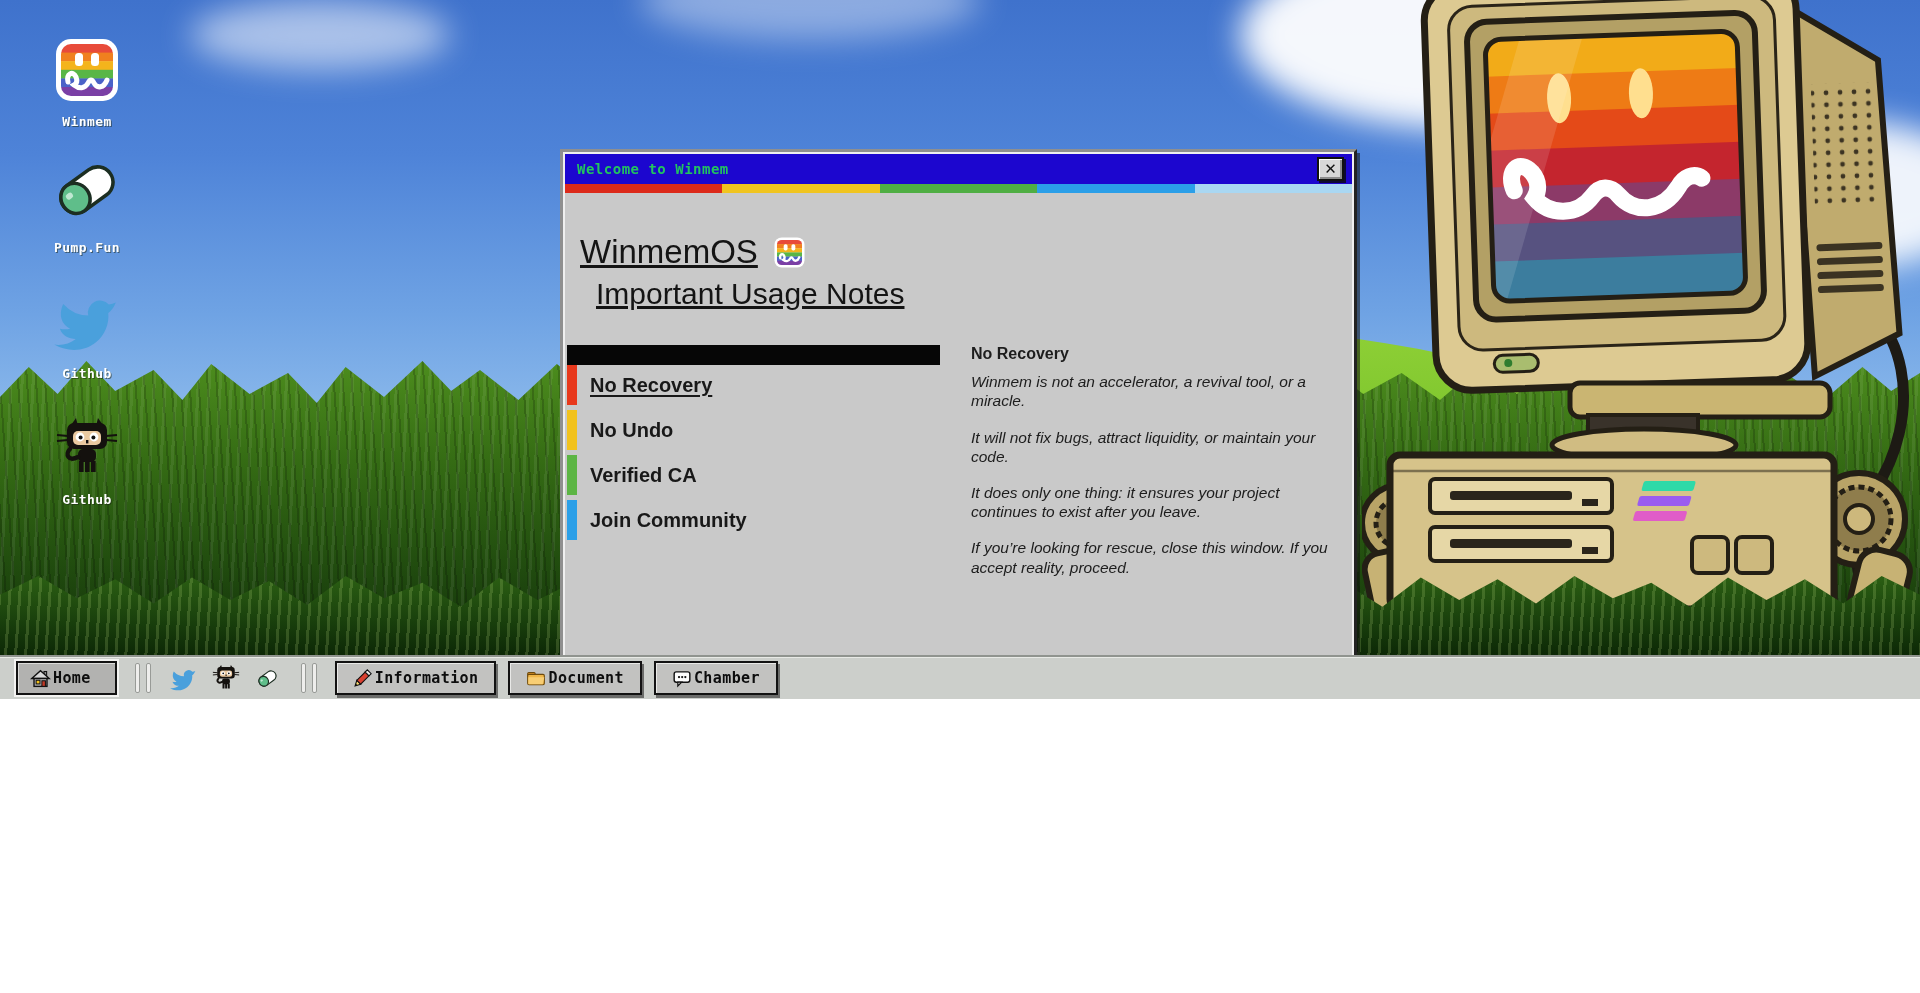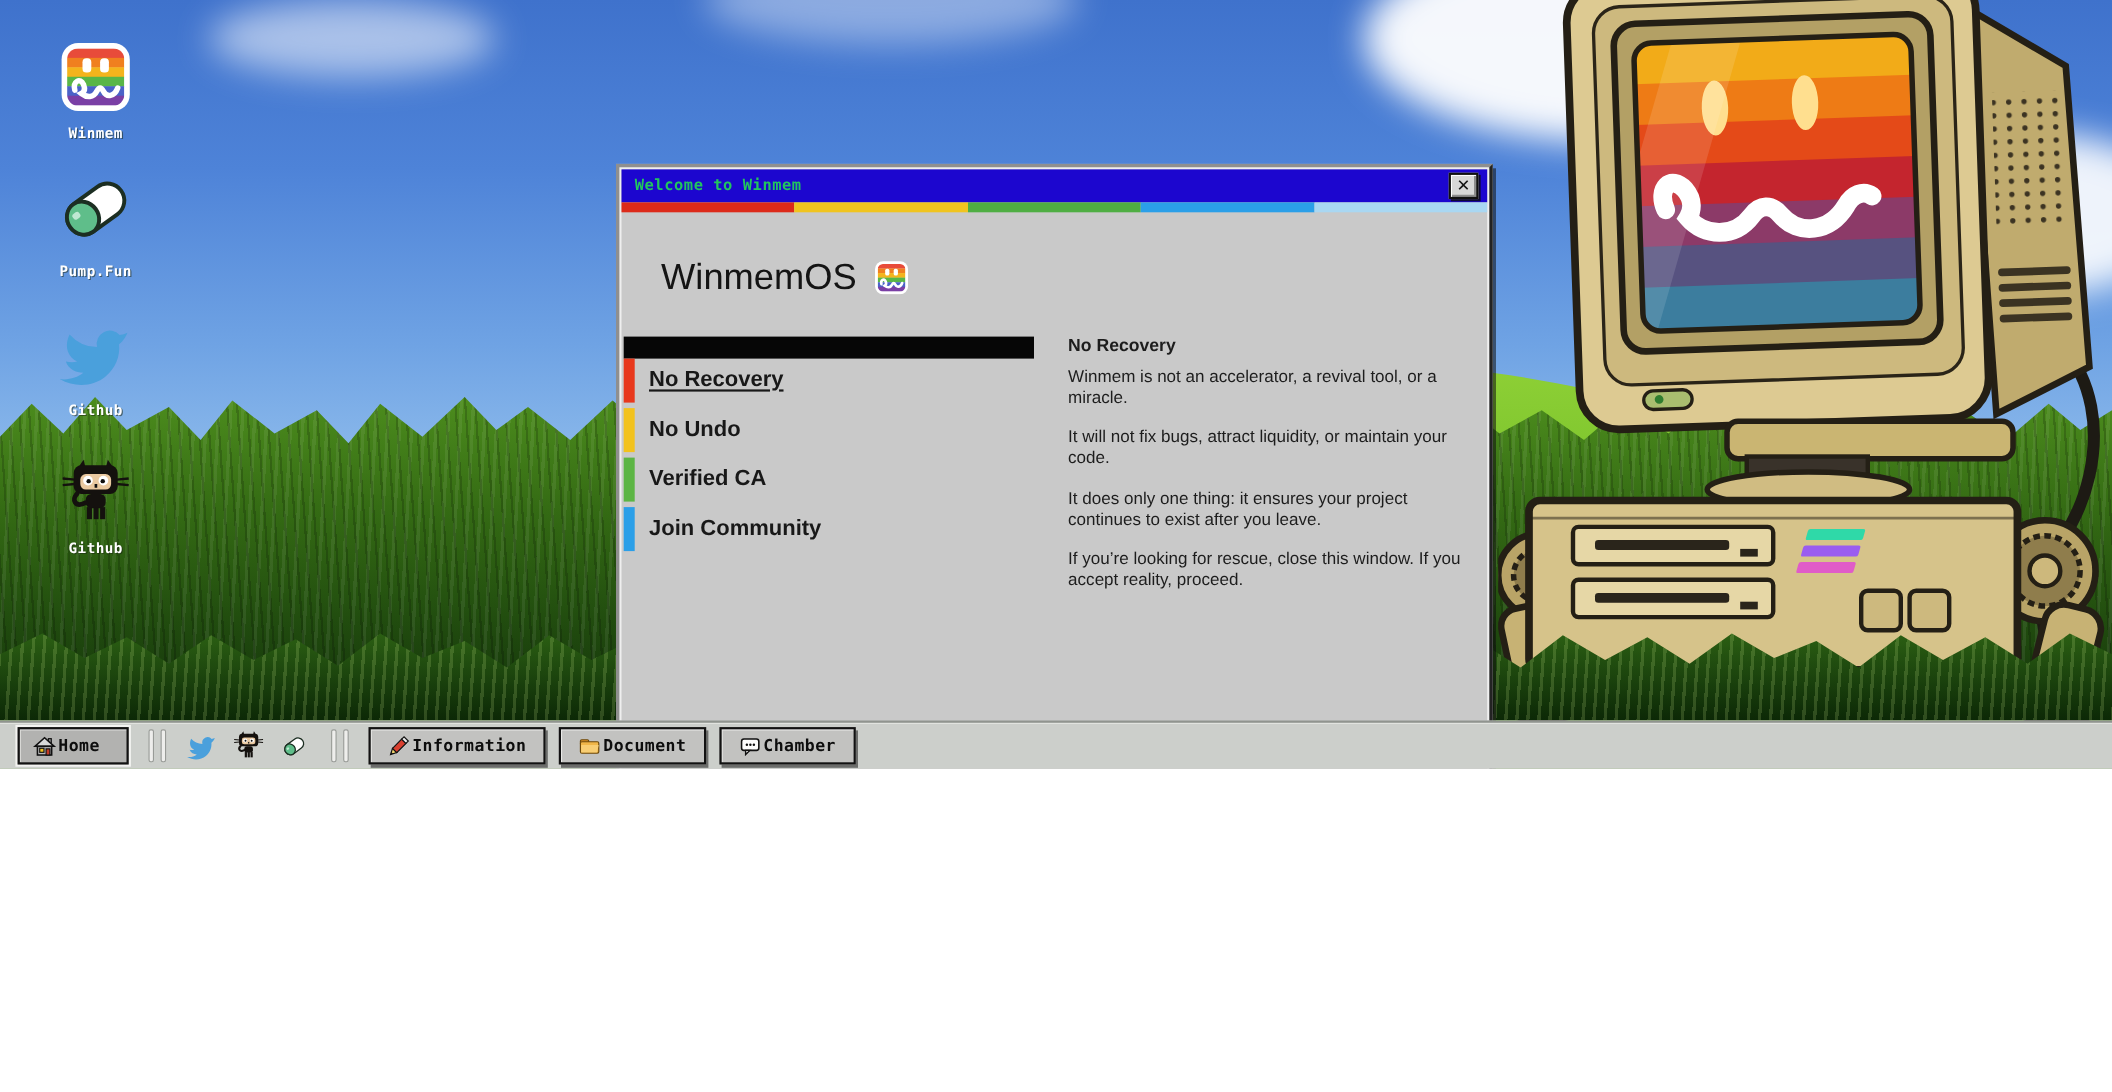--- a/index.html
+++ b/index.html
@@ -49,35 +49,35 @@
   .win-inner { position:absolute; inset:2px; display:flex; flex-direction:column; }
   .titlebar { height:30px; background:#1c06cf; display:flex; align-items:center; padding:0 8px 0 12px; flex:none; }
   .titlebar .ttl { color:#22c55e; font:bold 14px "DejaVu Sans Mono", monospace; letter-spacing:.5px; }
   .close-btn { margin-left:auto; width:27px; height:24px; background:#d8d8d8; border:2px solid #101010;
                box-shadow:inset 1px 1px 0 #ffffff, inset -2px -2px 0 #8d8d8d, 2px 2px 0 rgba(10,10,10,.8);
                display:flex; align-items:center; justify-content:center;
                font:bold 15px "DejaVu Sans", sans-serif; color:#111; cursor:pointer; }
   .stripes { height:9px; display:flex; flex:none; }
   .stripes span { flex:1; }
   .win-body { flex:1; overflow:hidden; font-family:"Liberation Sans", sans-serif; }
-  .head-block { margin:42px 0 0 36px; color:#141414; }
+  .head-block { margin:42px 0 0 15px; color:#141414;text-decoration:underline; }
   .head-line1 { font-size:33px; line-height:1.05; display:flex; align-items:center; gap:16px; }
   .head-line1 svg { width:31px; height:31px; }
   .head-line2 { font-size:30px; line-height:1.05; margin:8px 0 0 16px; }
   .columns { display:flex; margin-top:36px; padding-left:2px; }
   .menu { width:373px; flex:none; }
   .menu-header { height:20px; background:#060606; width:100%; }
   .menu-item { display:flex; align-items:stretch; height:40px; margin-bottom:5px; cursor:pointer; }
   .menu-item .bar { width:10px; flex:none; }
   .menu-item .mlabel { font:bold 20px "Liberation Sans", sans-serif; color:#181818;
                        margin-left:13px; align-self:center; }
   .menu-item.active .mlabel { text-decoration:underline; text-underline-offset:3px; }
   .content { margin-left:31px; width:378px; color:#1d1d1d; }
   .content h3 { font:bold 16px "Liberation Sans", sans-serif; margin-bottom:9px; }
-  .content p { font-size:15.5px; line-height:1.24; margin-bottom:17px; }
+  .content p { font-size:15.5px; line-height:1.24; margin-bottom:17px;font-style:italic; }
 
   
   .pc-art { position:absolute; right:-8px; bottom:36px; width:566px; height:712px; z-index:3; }
 
   
   .taskbar { position:absolute; left:0; bottom:0; width:1920px; height:44px; background:#cccfcb;
              border-top:2px solid #90948f; box-shadow:inset 0 1px 0 #e8eae6; z-index:30;
              display:flex; align-items:center; padding:0 8px; gap:12px; }
   .tb-btn { height:34px; display:flex; align-items:center; gap:2px; background:#c2c2c0;
             border:2px solid #121212; padding:0 16px; cursor:pointer;
@@ -369,20 +369,21 @@
           <span style="background: rgb(169, 215, 242);"></span>
       </div>
       <div class="win-body">
         <div class="head-block">
           <div class="head-line1">
             <span>WinmemOS</span>
             <svg>
                 <use href="#sym-winmem"></use>
               </svg>
           </div>
+          <div class="head-line2">Important Usage Notes</div>
         </div>
         <div class="columns">
           <div class="menu">
             <div class="menu-header"></div>
             <div class="menu-item active">
               <span class="bar" style="background: rgb(232, 56, 28);"></span>
               <span class="mlabel">No Recovery</span>
             </div>
             <div class="menu-item">
               <span class="bar" style="background: rgb(242, 194, 29);"></span>

